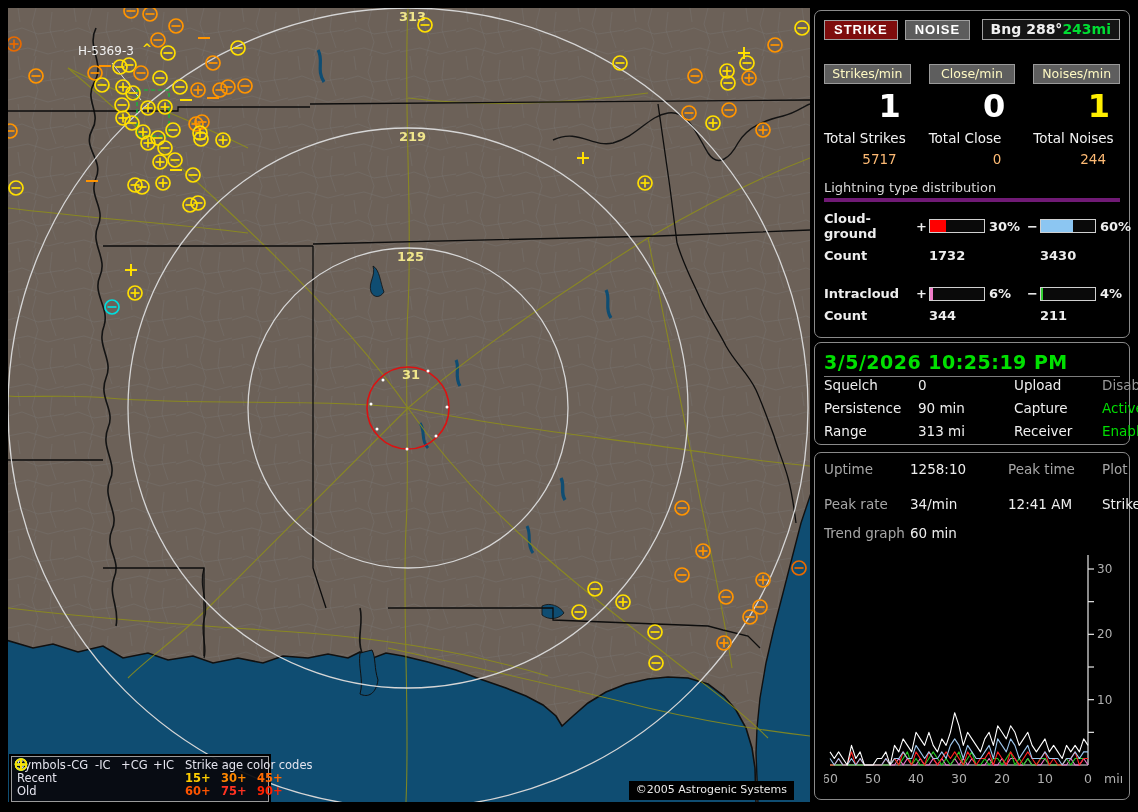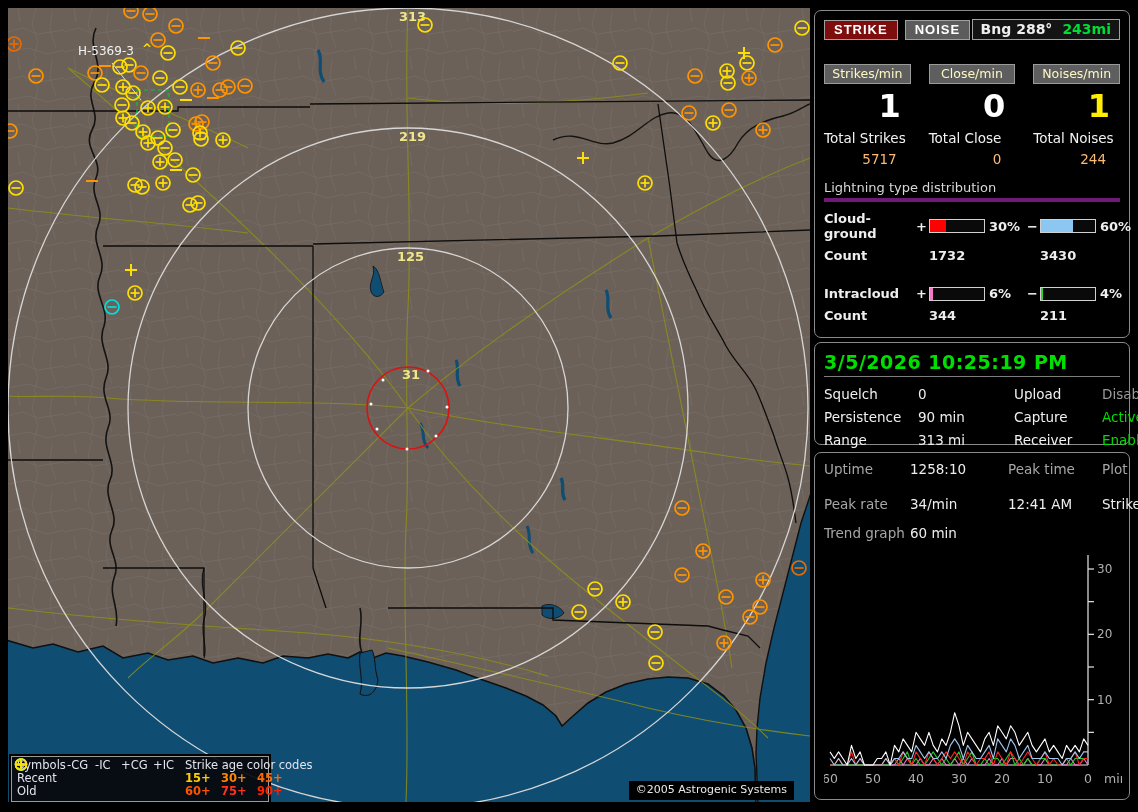--- a/index.html
+++ b/index.html
@@ -28,21 +28,21 @@
     border-radius:7px;color:#eee;font-size:13px;padding:8px 9px;box-sizing:border-box;}
   #panelA{top:10px;height:328px;}
   #panelB{top:342px;height:103px;}
   #panelC{top:452px;height:348px;}
 
   .rowflex{display:flex;align-items:center;}
   .btn{background:#5c5c5c;border:1px solid #a0a0a0;color:#fff;font-weight:bold;
     font-size:13px;padding:1px 9px 2px 9px;letter-spacing:1px;cursor:default;}
   .btn.strike{background:#7e0d0d;}
   .bngbox{margin-left:auto;background:#141414;border:1px solid #a0a0a0;padding:1px 8px 2px 8px;
-    font-weight:bold;font-size:14px;display:flex;gap:10px;}
+    font-weight:bold;font-size:14px;display:flex;}
   .bngval{color:#00dd33;}
 
   .tri{display:grid;grid-template-columns:1fr 1fr 1fr;column-gap:18px;}
   .minibtn{background:#5e5e5e;border:1px solid #9a9a9a;color:#fef9c3;font-size:12.5px;
     text-align:center;padding:1px 0 2px 0;}
   .bignum{font-size:32px;font-weight:bold;text-align:right;padding-right:10px;line-height:36px;}
   .totlbl{text-align:left;font-size:13.5px;color:#f2f2f2;padding-right:2px;}
   .totval{text-align:right;font-size:13.5px;padding-right:14px;color:#fdba74;}
 
   .dist-title{color:#d8d8d8;border-bottom:4px solid #701a75;padding-bottom:3px;margin-top:13px;
@@ -50,21 +50,21 @@
   .dgrid{display:grid;grid-template-columns:92px 13px 56px 42px 13px 56px 38px;align-items:center;
     margin-top:9px;}
   .dgrid b{font-size:13px;}
   .sign{font-weight:bold;text-align:left;}
   .bar{height:12px;border:1px solid #d0d0d0;background:#0a0a0a;position:relative;}
   .bar .fill{position:absolute;left:0;top:0;bottom:0;}
   .pct{font-weight:bold;padding-left:4px;}
   .cnt{font-weight:bold;}
 
   #datetime{color:#00e000;font-weight:bold;font-size:19px;border-bottom:1px solid #7d7d7d;
-    padding-bottom:3px;margin-bottom:9px;letter-spacing:0.5px;}
+    padding-bottom:3px;letter-spacing:0.5px;}
   .sgrid{display:grid;grid-template-columns:94px 96px 88px auto;row-gap:7px;font-size:13.5px;}
   .sgrid .lab{color:#f0f0f0;}
   .pgrid{display:grid;grid-template-columns:86px 98px 94px auto;row-gap:19px;font-size:13.5px;}
   .pgrid .lab{color:#a6a6a6;}
   .trow{display:grid;grid-template-columns:86px auto;margin-top:13px;font-size:13.5px;}
   .trow .lab{color:#a6a6a6;}
 </style>
 </head>
 <body>
 

